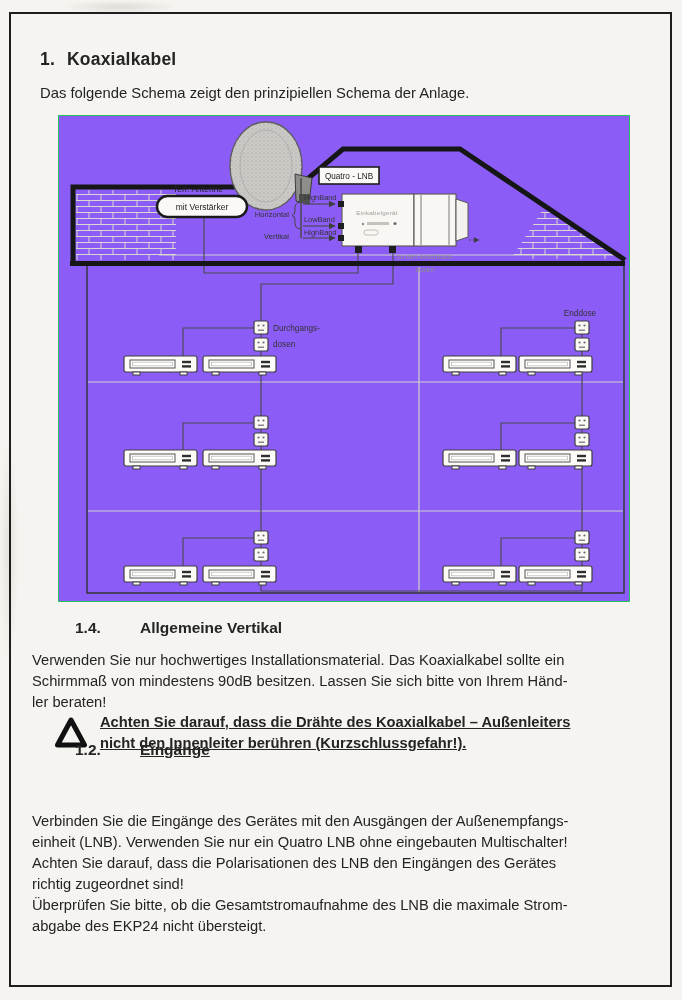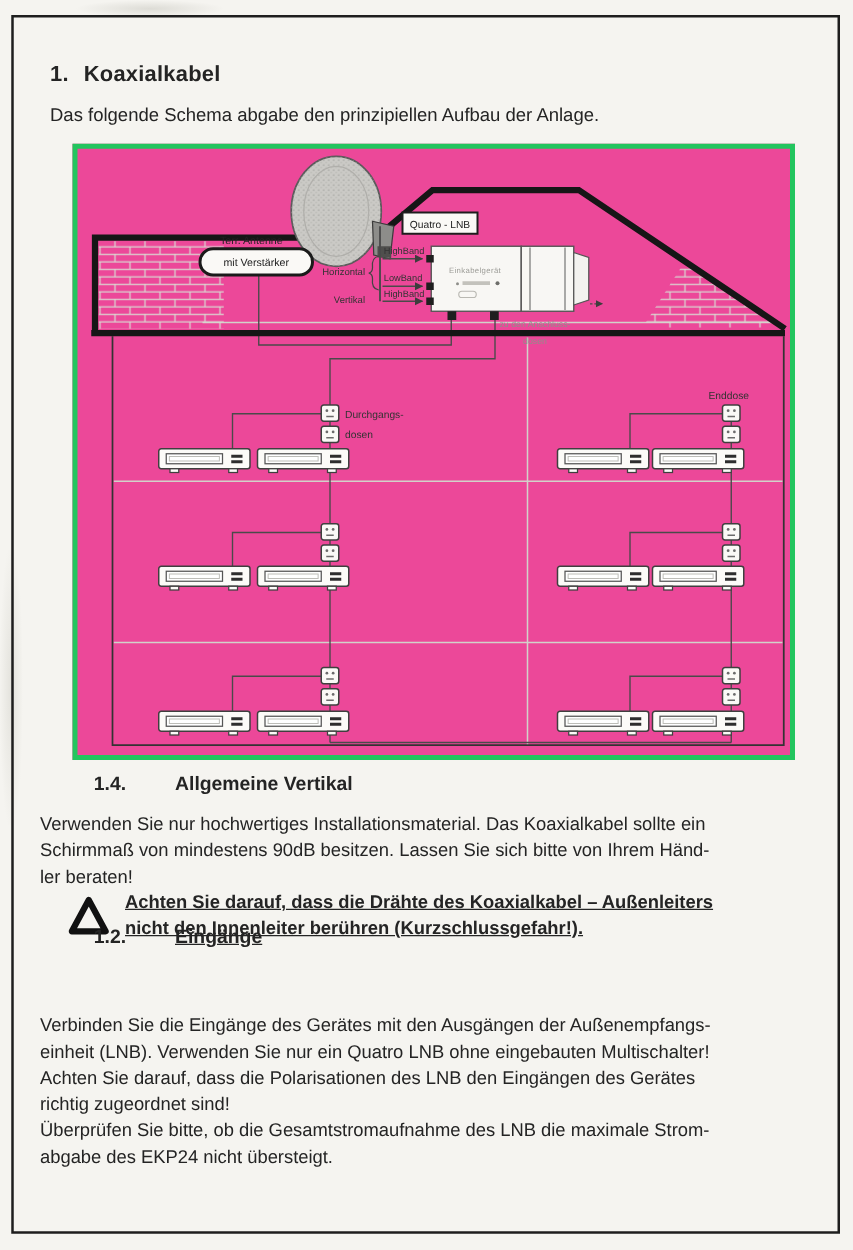--- a/index.html
+++ b/index.html
@@ -12,42 +12,42 @@
   .smudge{position:absolute;pointer-events:none;}
   #paper-border{
     position:absolute;left:9px;top:12px;width:659px;height:971px;
     border:2px solid #1e1e1e;background:transparent;
   }
   .h1-row{position:absolute;left:40px;top:49px;font-size:17.5px;font-weight:bold;letter-spacing:.2px;}
   .h1-row .num{display:inline-block;width:27px;}
   .intro{position:absolute;left:40px;top:85px;font-size:14.8px;}
   #diagram{
     position:absolute;left:58px;top:115px;width:570px;height:485px;
-    border:4px solid #22c55e;background:#ec4899;
+    border:1px solid #22c55e;background:#8b5cf6;
   }
   .h2-row{position:absolute;font-size:15.5px;font-weight:bold;}
   .h2-row .num{display:inline-block;width:65px;}
   .para{position:absolute;left:32px;width:610px;font-size:14.7px;line-height:21px;white-space:pre-line;}
   .warning-text{position:absolute;left:100px;width:560px;font-size:14.7px;line-height:20.5px;font-weight:bold;white-space:pre-line;}
   #warn-icon{position:absolute;left:51px;top:714px;width:40px;height:40px;}
   svg text{font-family:"Liberation Sans","DejaVu Sans",sans-serif;}
 </style>
 </head>
 <body>
 
 <div class="smudge" style="left:60px;top:0;width:120px;height:14px;background:radial-gradient(ellipse at center,#dddcd6 0%,rgba(221,220,214,0) 70%);"></div>
 <div class="smudge" style="left:0px;top:440px;width:18px;height:220px;background:radial-gradient(ellipse at center,#e3e2dc 0%,rgba(227,226,220,0) 75%);"></div>
 
 <div id="paper-border"></div>
 
 <div class="h1-row">
   <span class="num">1.</span><span>Koaxialkabel</span>
 </div>
 
-<div class="intro">Das folgende Schema abgabe den prinzipiellen Aufbau der Anlage.</div>
+<div class="intro">Das folgende Schema zeigt den prinzipiellen Schema der Anlage.</div>
 
 <div id="diagram">
 <svg width="568" height="483" viewBox="0 0 568 483">
   <defs>
     <marker id="arr" markerWidth="7" markerHeight="7" refX="5.5" refY="3" orient="auto">
       <path d="M0,0 L6,3 L0,6 z" fill="#3d3d3d"></path>
     </marker>
     <pattern id="brick" width="24" height="12" patternUnits="userSpaceOnUse">
       <path d="M0 0.5 H24 M0 6.5 H24 M6 0.5 V6.5 M18 6.5 V12" stroke="#d9d8d1" stroke-width="1" fill="none"></path>
     </pattern>

